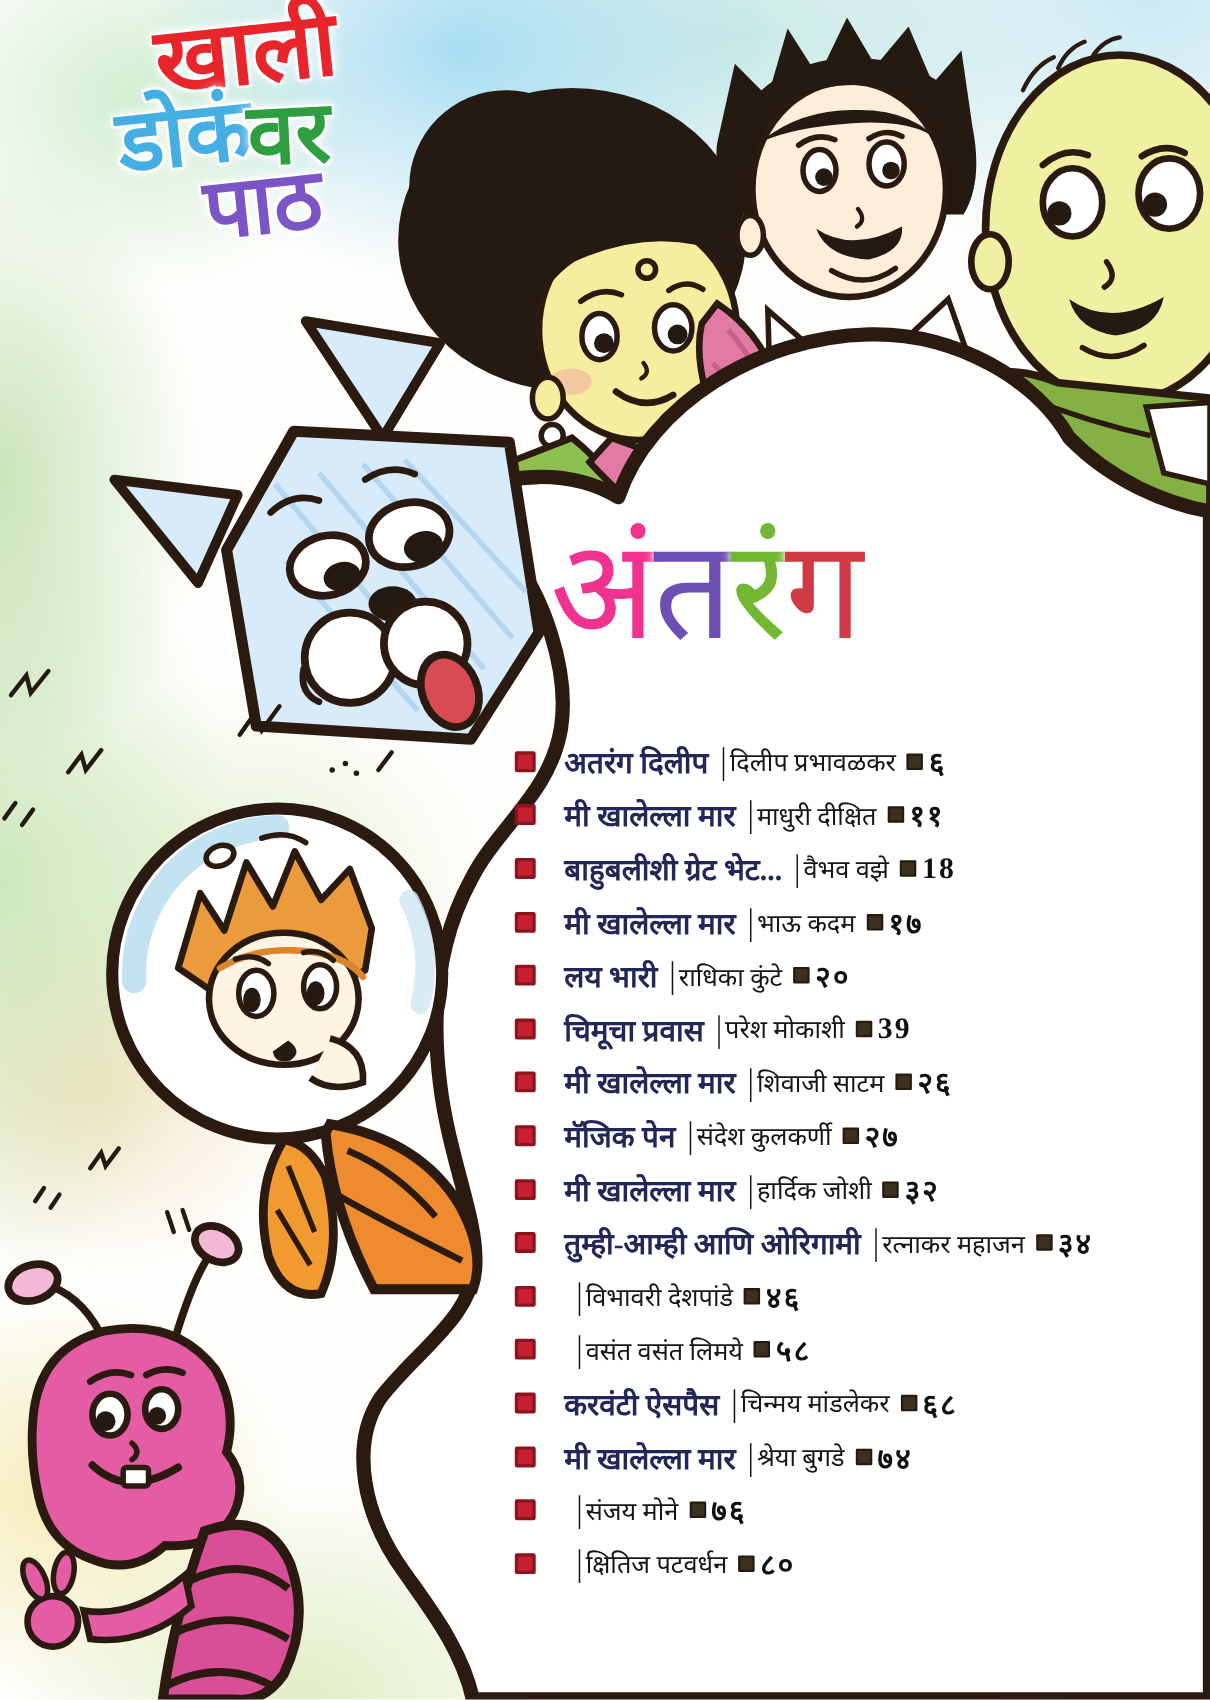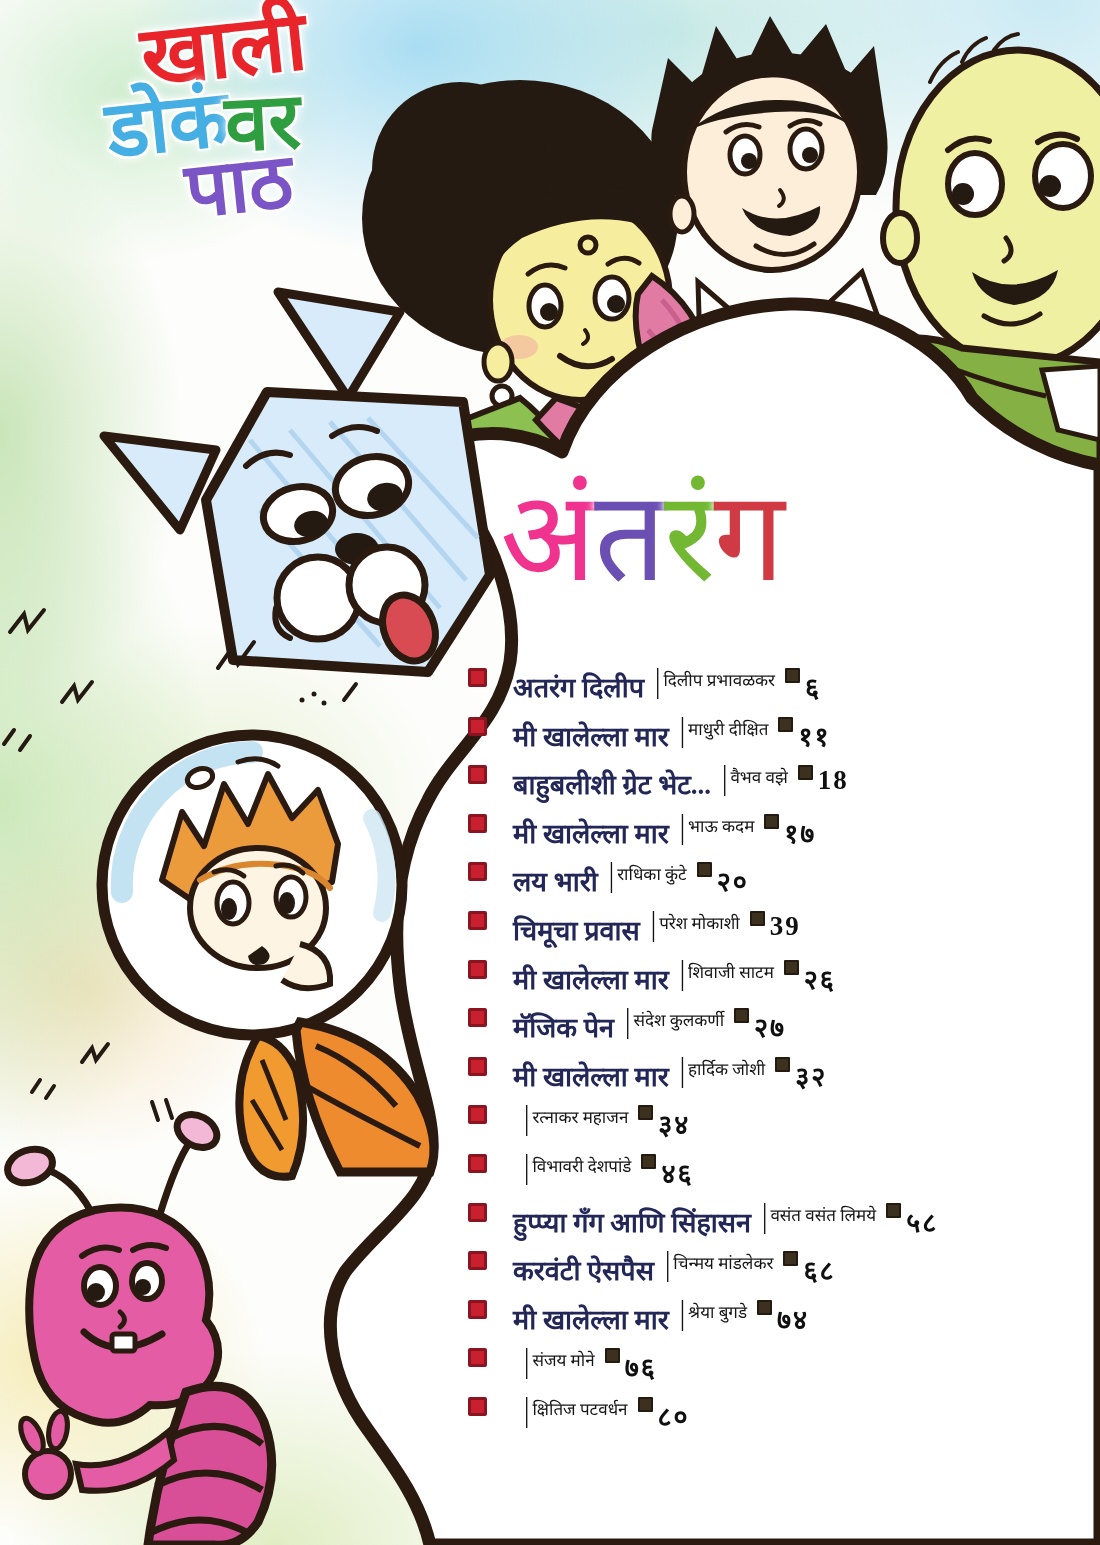--- a/index.html
+++ b/index.html
@@ -31,25 +31,25 @@
   .masthead .m2{font-size:78px; margin-top:-20px;}
   .masthead .m2 .w-var{display:inline-block; transform:translateY(8px) rotate(3deg); margin-left:-4px;}
   .masthead .m3{font-size:76px; margin-top:-18px; margin-left:72px;}
   .heading{
     position:absolute; left:500px; top:468px; z-index:3;
     font-family:"DejaVu Sans", sans-serif; font-weight:400; font-size:126px;
     line-height:1.1; letter-spacing:-2px;
     text-shadow:0 0 6px #fff, 0 0 10px #fff;
   }
   .contents{position:absolute; left:468px; top:668px; width:630px; z-index:3;}
-  .row{display:flex; height:48.6px; white-space:nowrap;}
+  .row{display:flex; align-items:center; height:48.6px; white-space:nowrap;}
   .bullet{width:13px;height:13px;background:#c8202f;border:3px solid #8a1420;border-radius:2px;margin-right:26px;flex:none;}
   .title{font-size:27px;font-weight:700;color:#232758;}
   .sep{font-size:27px;color:#111;margin:0 3px 0 11px;display:inline-block;transform:scaleY(1.25);font-weight:400;}
-  .author{font-size:17px;color:#151515;}
+  .author{font-size:23px;color:#151515;}
   .page-square{width:11px;height:11px;background:#3c301f;border:2px solid #241a10;border-radius:1px;margin:0 5px 0 10px;flex:none;}
   .pageno{font-size:27px;font-weight:700;color:#101010;letter-spacing:2px;}
 </style>
 </head>
 <body>
 
 <div class="page">
 
   <svg class="art" width="1100" height="1545" viewBox="0 0 1100 1545">
 
@@ -298,37 +298,37 @@
         <span class="bullet"></span>
         <span class="title">मी खालेल्ला मार</span>
         <span class="sep">|</span>
         <span class="author">हार्दिक जोशी</span>
         <span class="page-square"></span>
         <span class="pageno">३२</span>
       </div>
 
       <div class="row">
         <span class="bullet"></span>
+        <span class="title">तुम्ही-आम्ही आणि ओरिगामी</span>
         <span class="sep">|</span>
         <span class="author">रत्नाकर महाजन</span>
         <span class="page-square"></span>
         <span class="pageno">३४</span>
       </div>
 
       <div class="row">
         <span class="bullet"></span>
         <span class="sep">|</span>
         <span class="author">विभावरी देशपांडे</span>
         <span class="page-square"></span>
         <span class="pageno">४६</span>
       </div>
 
       <div class="row">
         <span class="bullet"></span>
-        <span class="title">हुप्प्या गँग आणि सिंहासन</span>
         <span class="sep">|</span>
         <span class="author">वसंत वसंत लिमये</span>
         <span class="page-square"></span>
         <span class="pageno">५८</span>
       </div>
 
       <div class="row">
         <span class="bullet"></span>
         <span class="title">करवंटी ऐसपैस</span>
         <span class="sep">|</span>

